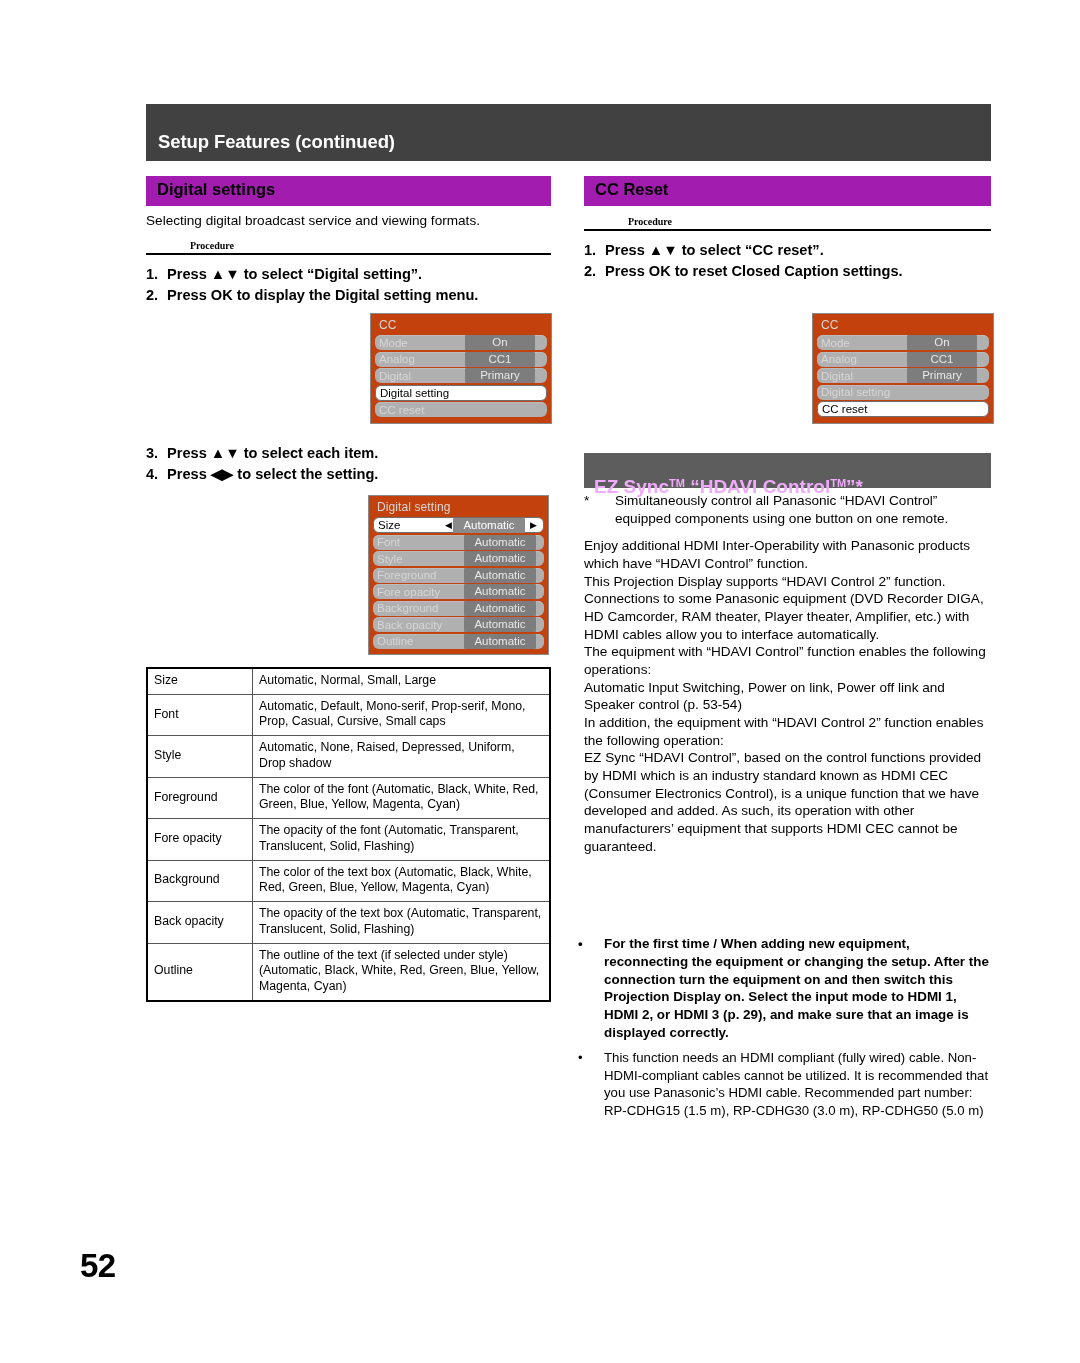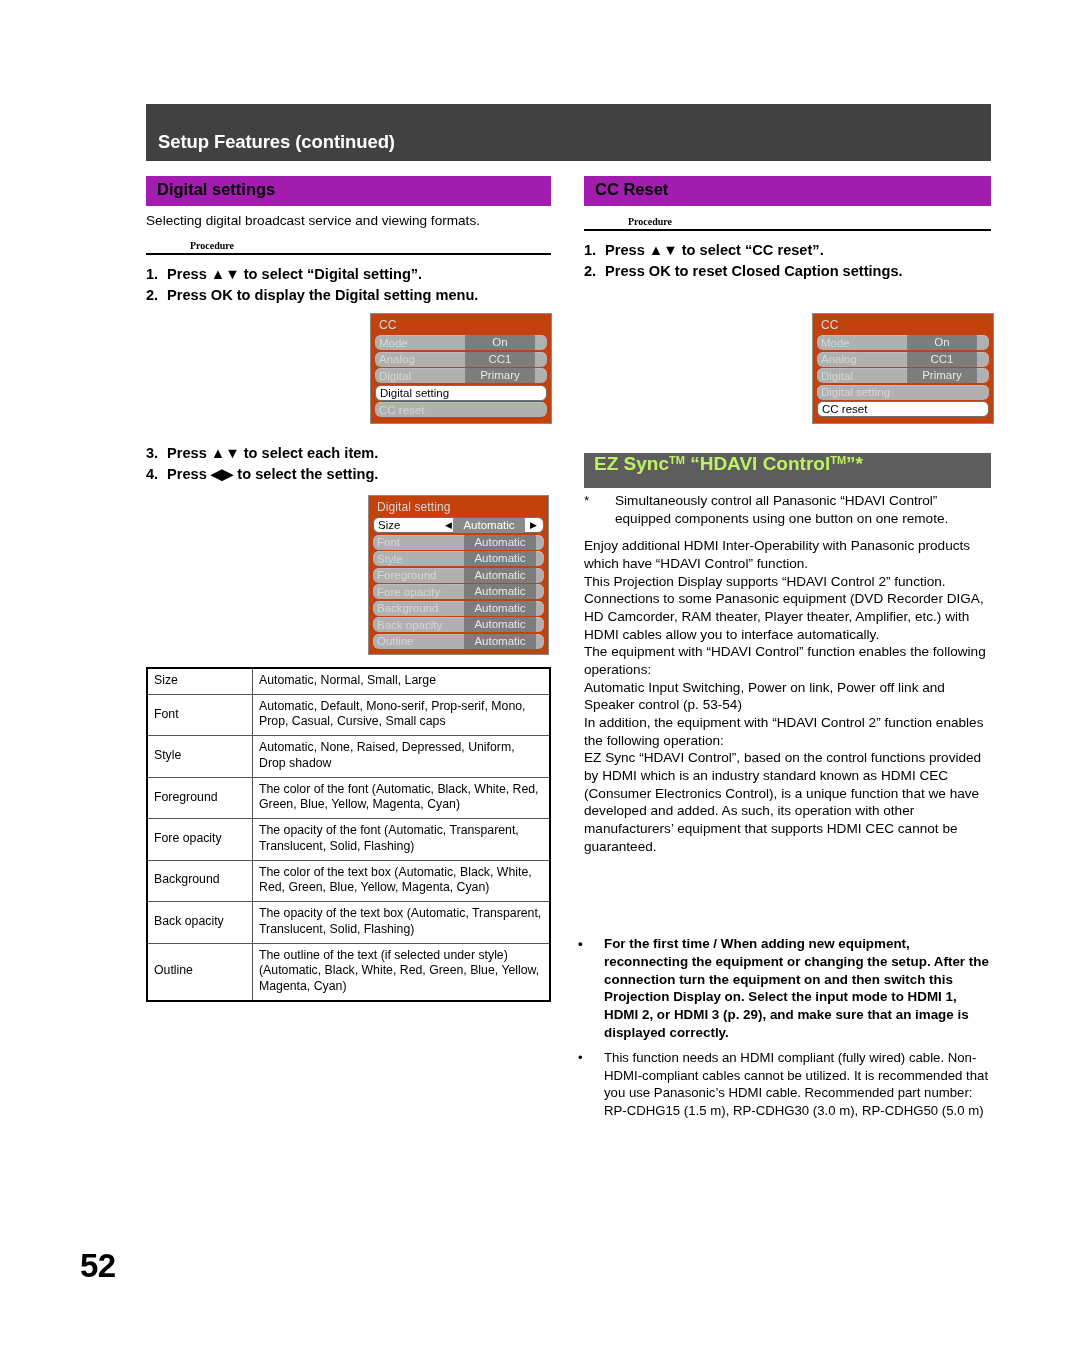--- a/index.html
+++ b/index.html
@@ -214,22 +214,22 @@
     position: absolute;
     left: 584px;
     top: 453px;
     width: 407px;
     height: 35px;
     background: #5d5d5d;
   }
   .ez-bar .ez-title {
     position: absolute;
     left: 10px;
-    top: 0;
-    color: #bef264;
+    top: 23px;
+    color: #f0abfc;
     font-size: 19px;
     font-weight: bold;
   }
   .ez-title sup {
     font-size: 11px;
     vertical-align: 6px;
   }
 
   .ez-body {
     position: absolute;

